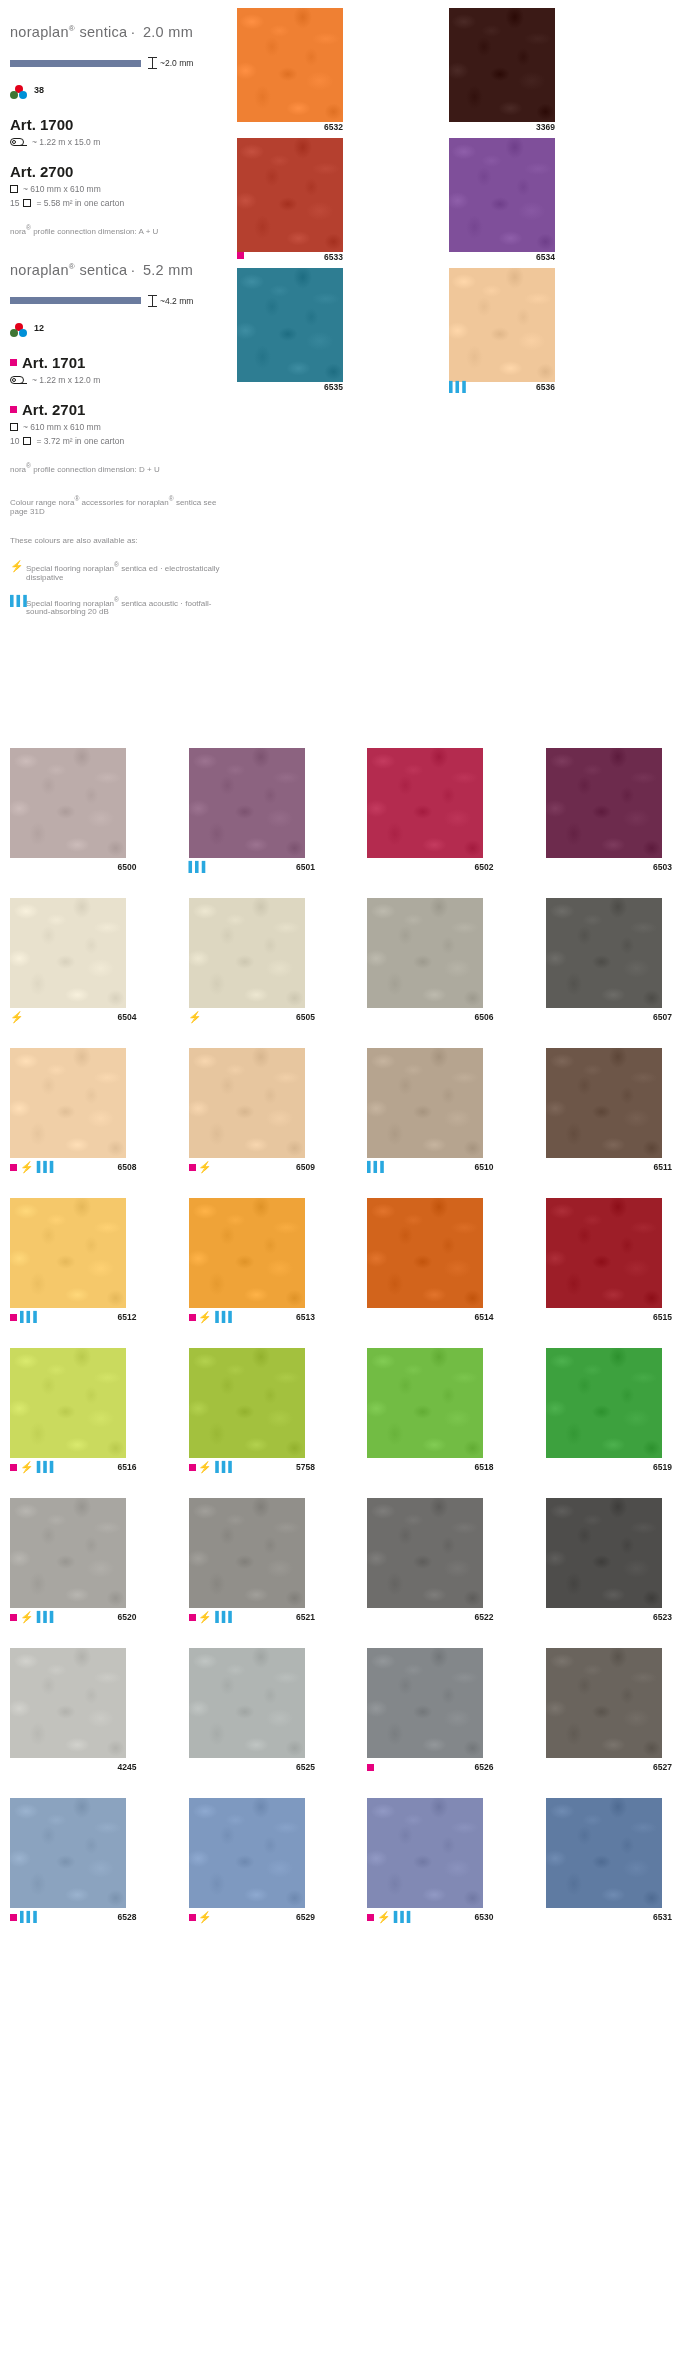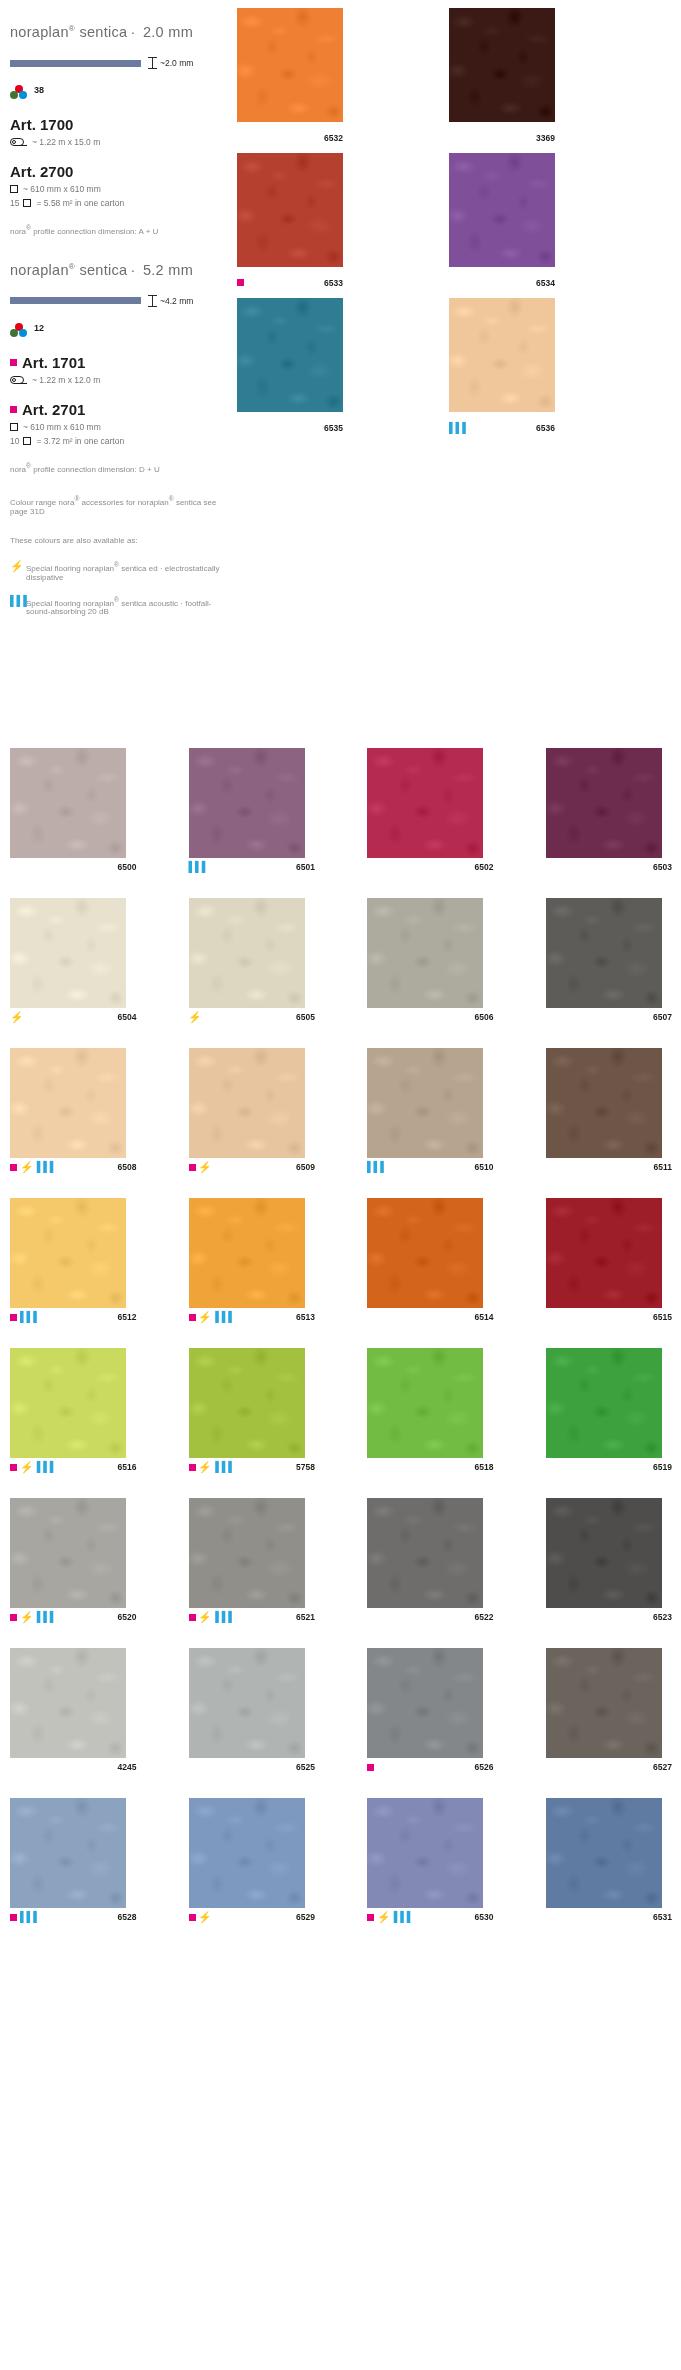--- a/index.html
+++ b/index.html
@@ -84,21 +84,21 @@
   .acoustic {
     color: #29a8df; font-weight: bold; font-size: 10px; line-height: 1; letter-spacing: -0.5px;
   }
 
   
   .top-swatches { position: absolute; left: 237px; top: 8px; width: 444px; }
   .tsw-row { display: flex; gap: 106px; }
   .tsw-cell { width: 106px; }
   .tsw { width: 106px; height: 114px; }
   .tsw-lab {
-    display: flex; align-items: center; height: 31px; width: 106px;
+    display: flex; align-items: flex-start; height: 16px; width: 106px;
     font-size: 8.5px; font-weight: bold; color: #1d1d1b;
   }
   .tsw-lab .marks { display: flex; align-items: center; gap: 3px; flex: 1; }
   .tsw-lab .code { margin-left: auto; }
 
   
   .main-grid { position: absolute; left: 10px; top: 748px; width: 662px; }
   .mg-row { display: flex; margin-bottom: 22px; }
   .mg-cell { width: 136px; margin-right: 52px; }
   .mg-cell:last-child { margin-right: 0; }

